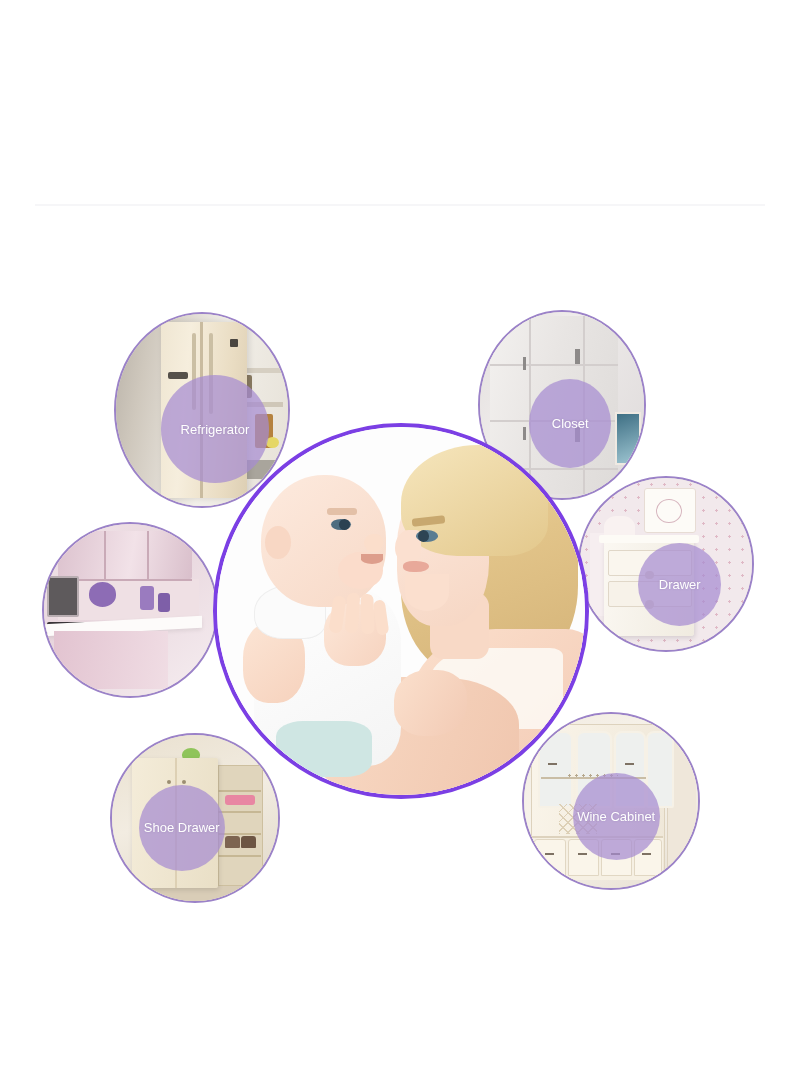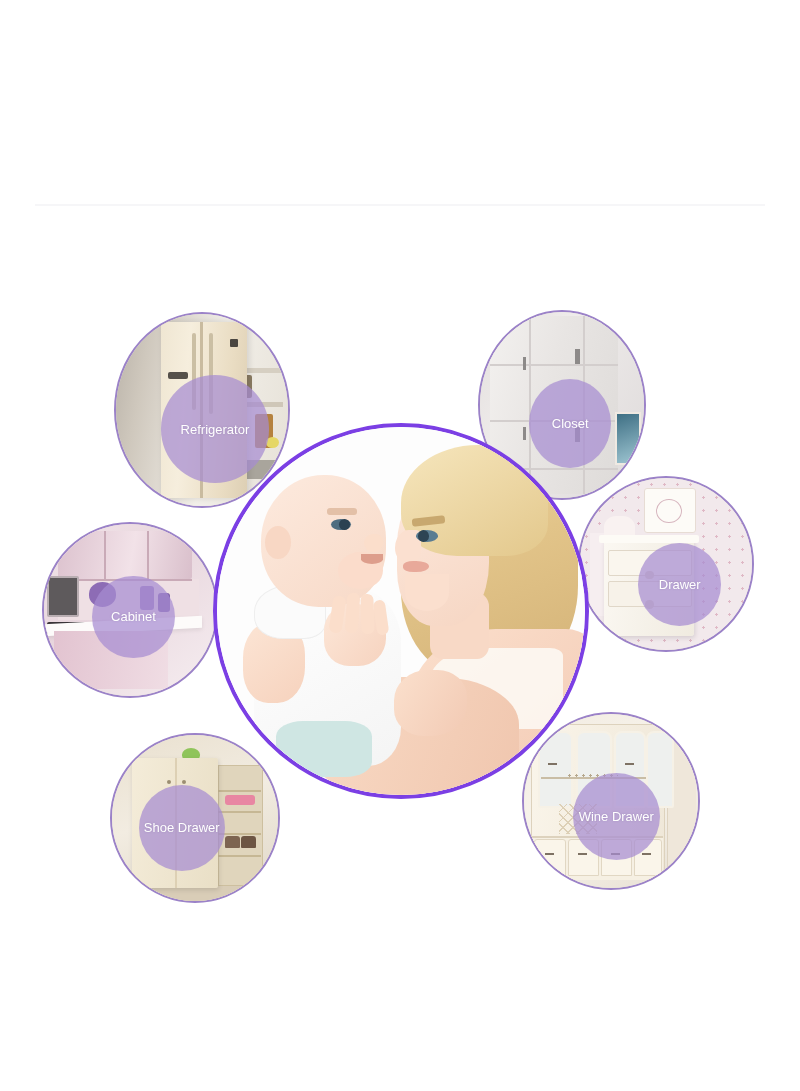--- a/index.html
+++ b/index.html
@@ -334,23 +334,20 @@
       <div class="cb-u2"></div>
       <div class="cb-upperline"></div>
       <div class="cb-oven"></div>
       <div class="cb-flower"></div>
       <div class="cb-vase1"></div>
       <div class="cb-vase2"></div>
       <div class="cb-hob"></div>
       <div class="cb-counter"></div>
       <div class="cb-island"></div>
     </div>
-    <div class="tag" id="tag-cabinet">
-      <span>Cabinet</span>
-    </div>
   </div>
 
   <div class="bubble" id="bubble-shoe">
     <div class="scene">
       <div class="sc-bg"></div>
       <div class="sc-floor"></div>
       <div class="sc-shelfbox"></div>
       <div class="sc-shelf" style="top:33%"></div>
       <div class="sc-shelf" style="top:46%"></div>
       <div class="sc-shelf" style="top:59%"></div>
@@ -387,21 +384,21 @@
       <div class="wc-d wc-d3"></div>
       <div class="wc-d wc-d4"></div>
       <div class="wc-h" style="left:12%; top:80%"></div>
       <div class="wc-h" style="left:31%; top:80%"></div>
       <div class="wc-h" style="left:50%; top:80%"></div>
       <div class="wc-h" style="left:68%; top:80%"></div>
       <div class="wc-h" style="left:14%; top:28%"></div>
       <div class="wc-h" style="left:58%; top:28%"></div>
     </div>
     <div class="tag" id="tag-wine">
-      <span>Wine Drawer</span>
+      <span>Wine Cabinet</span>
     </div>
   </div>
 
   <div id="hero">
     <div class="hero-bg"></div>
 
     <div class="m-hair-back"></div>
     <div class="m-shoulder"></div>
     <div class="m-top"></div>
     <div class="m-neck"></div>

